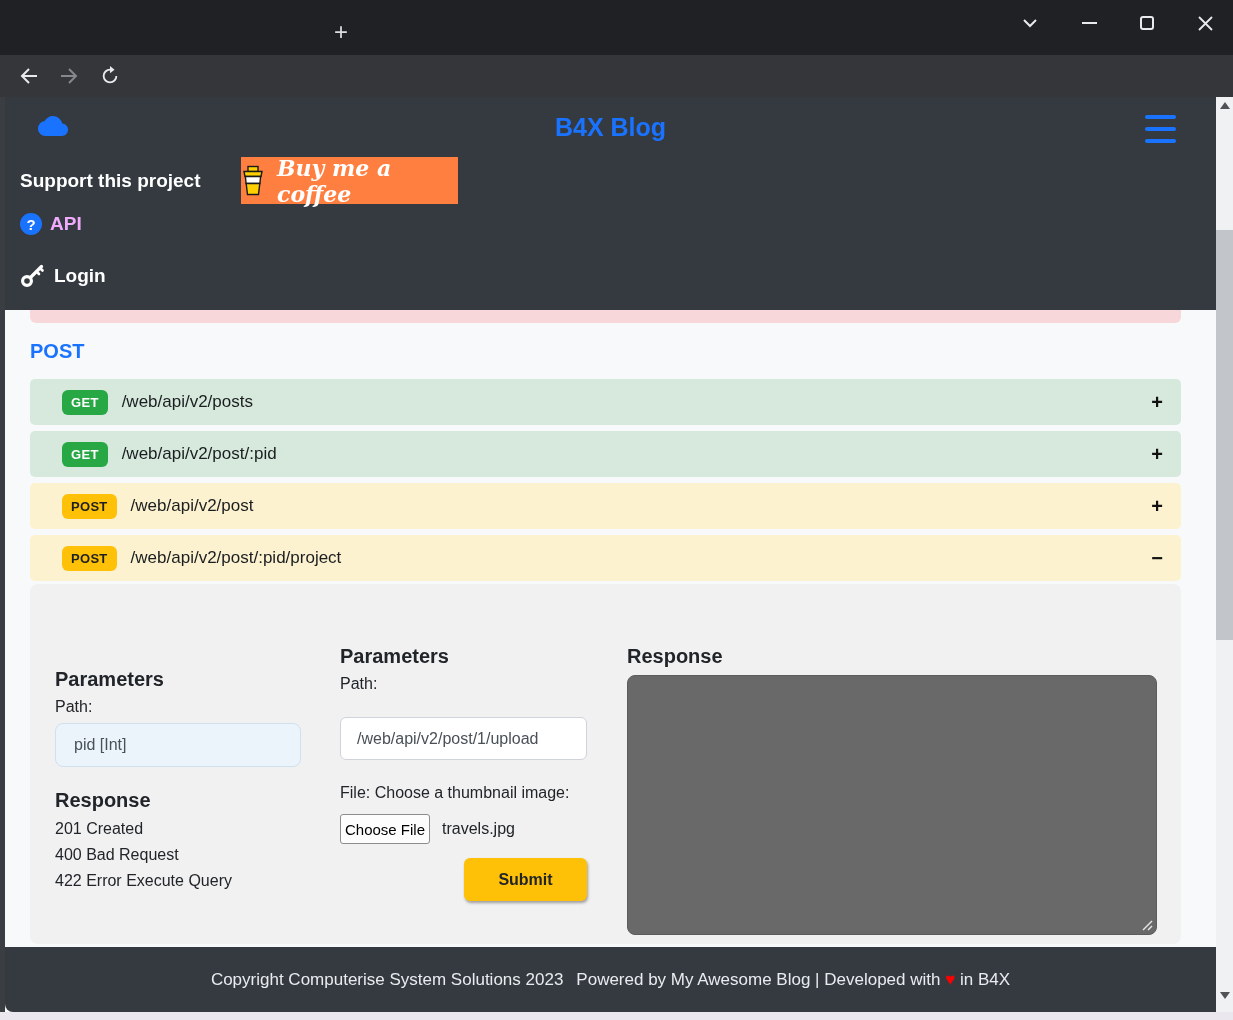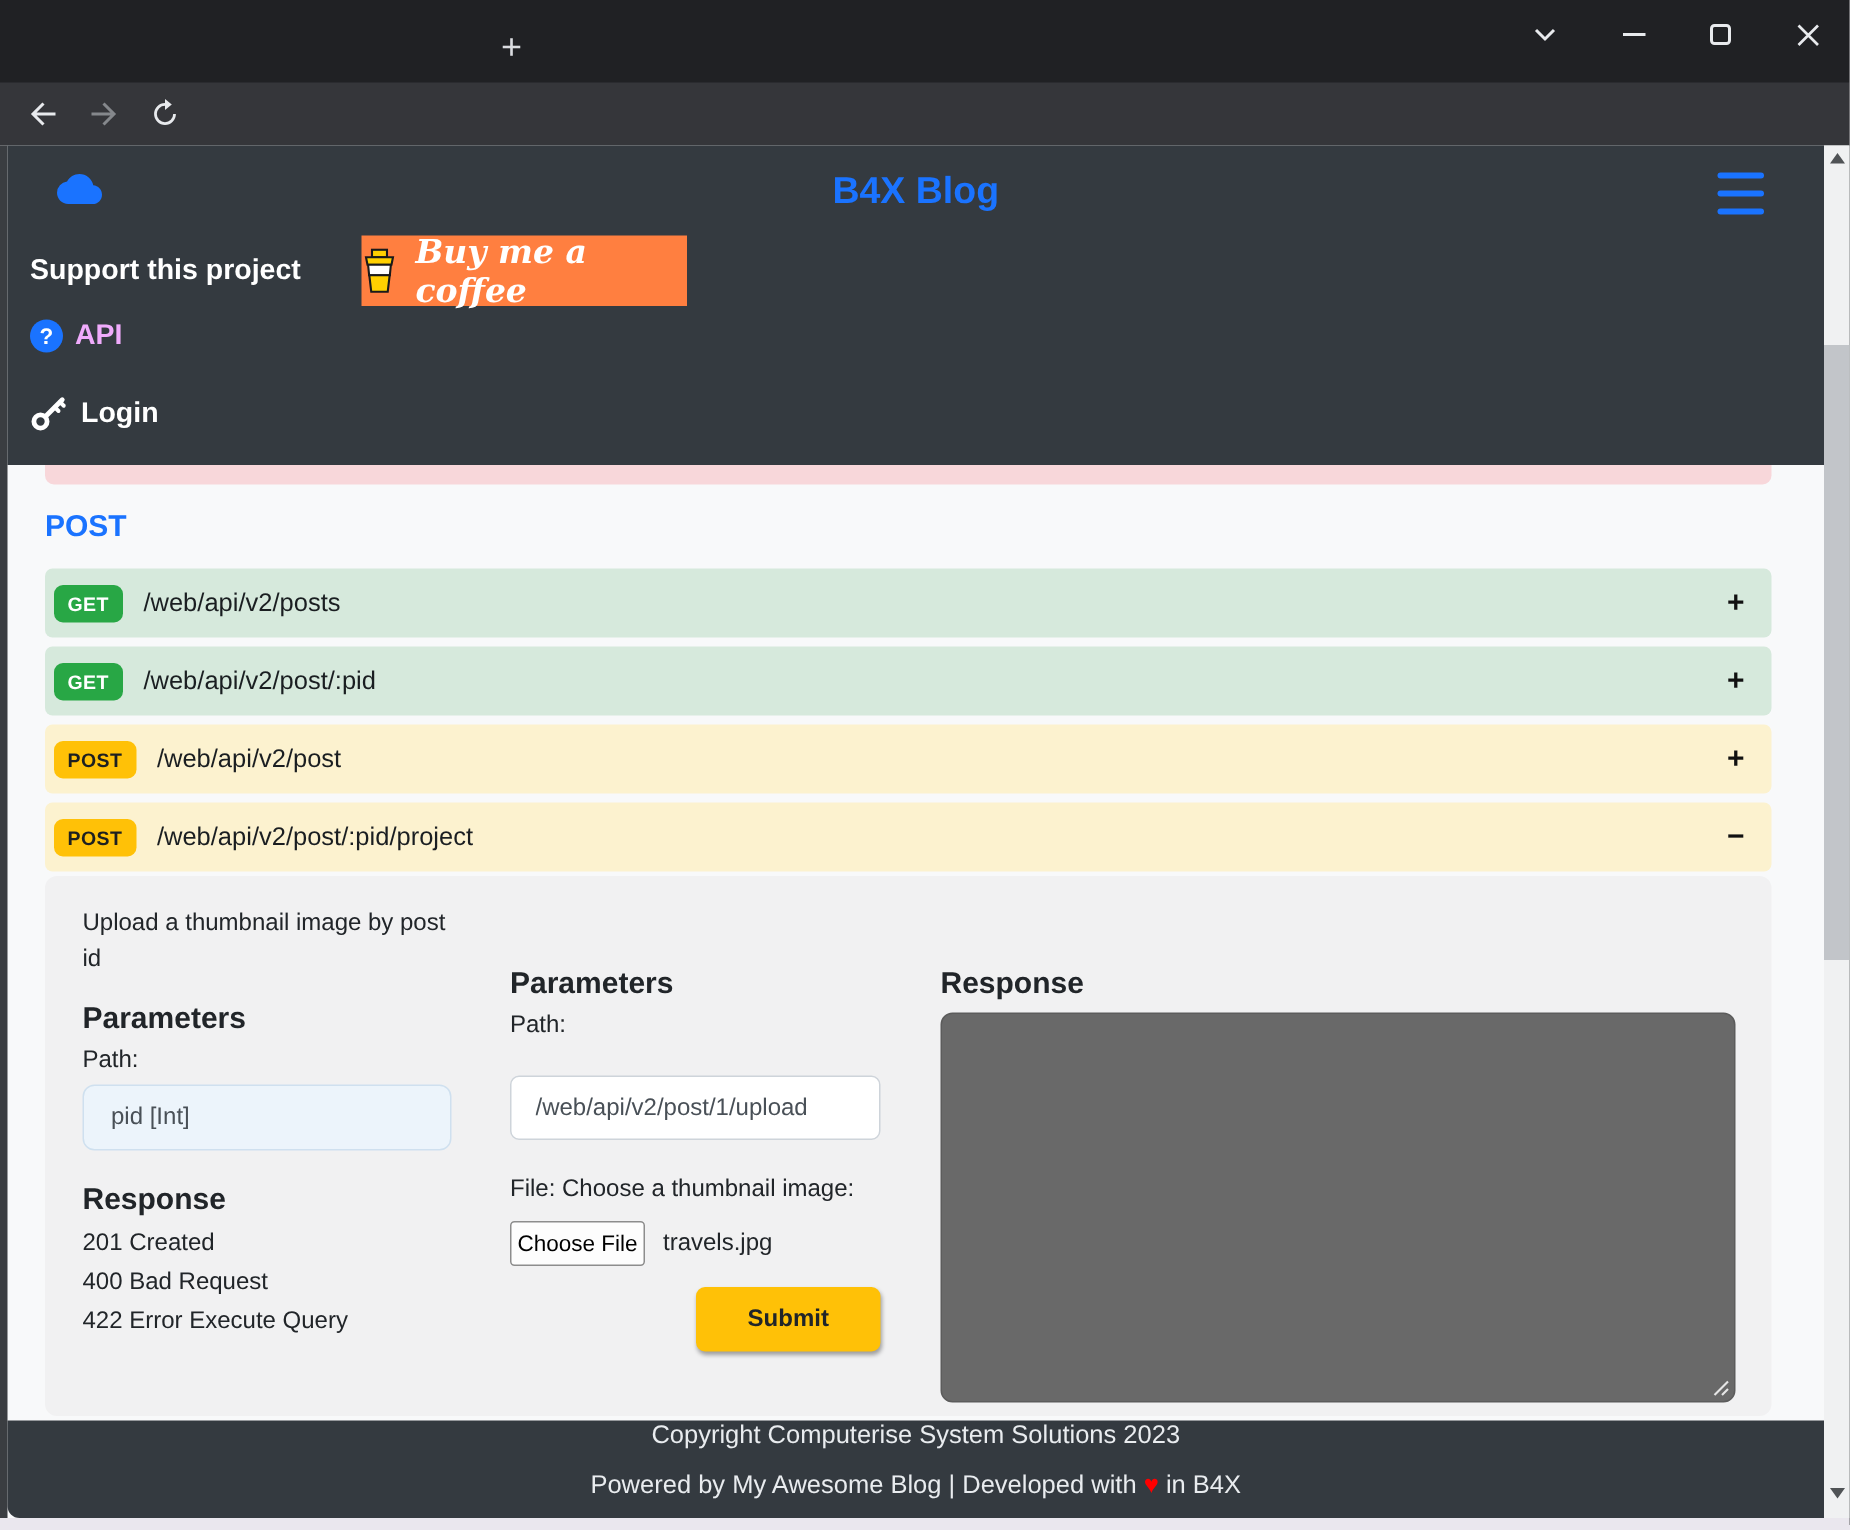--- a/index.html
+++ b/index.html
@@ -78,21 +78,21 @@
   .api-text { color:#f0abfc; font-size:19px; font-weight:bold; }
   .login-link { position:absolute; left:15px; top:167px; display:flex; align-items:center; gap:8px; }
   .login-text { color:#ffffff; font-size:19px; font-weight:bold; }
 
   .alert-strip { position:absolute; left:30px; top:213px; width:1151px; height:13px; background:#f8d7da; border-radius:0 0 6px 6px; }
 
   .post-heading { position:absolute; left:30px; top:243px; font-size:20px; font-weight:bold; color:#1a73ff; }
 
   .ep-row {
     position:absolute; left:30px; width:1151px; height:46px; border-radius:5px;
-    display:flex; align-items:center; padding:0 18px 0 6px;
+    display:flex; align-items:center; padding:0 18px 0 32px;
   }
   .ep-row.green { background:#d6e9dc; }
   .ep-row.yellow { background:#fcf2cf; }
   .r1 { top:282px; } .r2 { top:334px; } .r3 { top:386px; } .r4 { top:438px; }
   .badge { font-size:13px; font-weight:bold; padding:5px 9px; border-radius:6px; letter-spacing:0.3px; }
   .badge-get { background:#28a745; color:#ffffff; }
   .badge-post { background:#ffc107; color:#1d2021; }
   .ep-path { margin-left:14px; font-size:17px; color:#1a1e21; }
   .ep-toggle { margin-left:auto; font-size:20px; font-weight:bold; color:#111; }
 
@@ -139,21 +139,21 @@
   .col3 { position:absolute; left:597px; top:61px; width:530px; font-size:16px; }
   .response-area {
     position:relative; margin-top:7px; width:530px; height:260px;
     background:#696969; border:1px solid #5c5c5c; border-radius:8px;
   }
   .resize-grip { position:absolute; right:3px; bottom:3px; }
 
   .site-footer {
     position:absolute; left:5px; top:850px; width:1211px; height:65px;
     background:#343a40; border-radius:0 0 0 8px;
-    display:flex; flex-direction:column; align-items:center; gap:13px;
+    display:flex; flex-direction:row; align-items:center; justify-content:center; gap:13px;
   }
   .footer-line { color:#e9ecef; font-size:17px; }
   .heart { color:#ff0000; }
 
   
   .scrollbar { position:absolute; left:1216px; top:97px; width:17px; height:915px; background:#f0f1f2; }
   .sb-arrow { position:absolute; left:0; width:17px; height:17px; display:flex; align-items:center; justify-content:center; }
   .sb-up { top:0; }
   .sb-down { bottom:8px; }
   .tri-up { width:0; height:0; border-left:5px solid transparent; border-right:5px solid transparent; border-bottom:7px solid #505356; }
@@ -306,21 +306,20 @@
     <span class="ep-path">/web/api/v2/post</span>
     <span class="ep-toggle">+</span>
   </div>
   <div class="ep-row yellow r4">
     <span class="badge badge-post">POST</span>
     <span class="ep-path">/web/api/v2/post/:pid/project</span>
     <span class="ep-toggle">−</span>
   </div>
 
   <div class="expand-panel">
-    <div class="col-desc">Upload a thumbnail image by post id</div>
 
     <div class="col1">
       <div class="lbl-bold">Parameters</div>
       <div class="path-lbl">Path:</div>
       <input class="pid-input" type="text" readonly="" value="pid [Int]" style="">
       <div class="lbl-bold resp-lbl">Response</div>
       <div class="resp-line">201 Created</div>
       <div class="resp-line">400 Bad Request</div>
       <div class="resp-line">422 Error Execute Query</div>
     </div>

